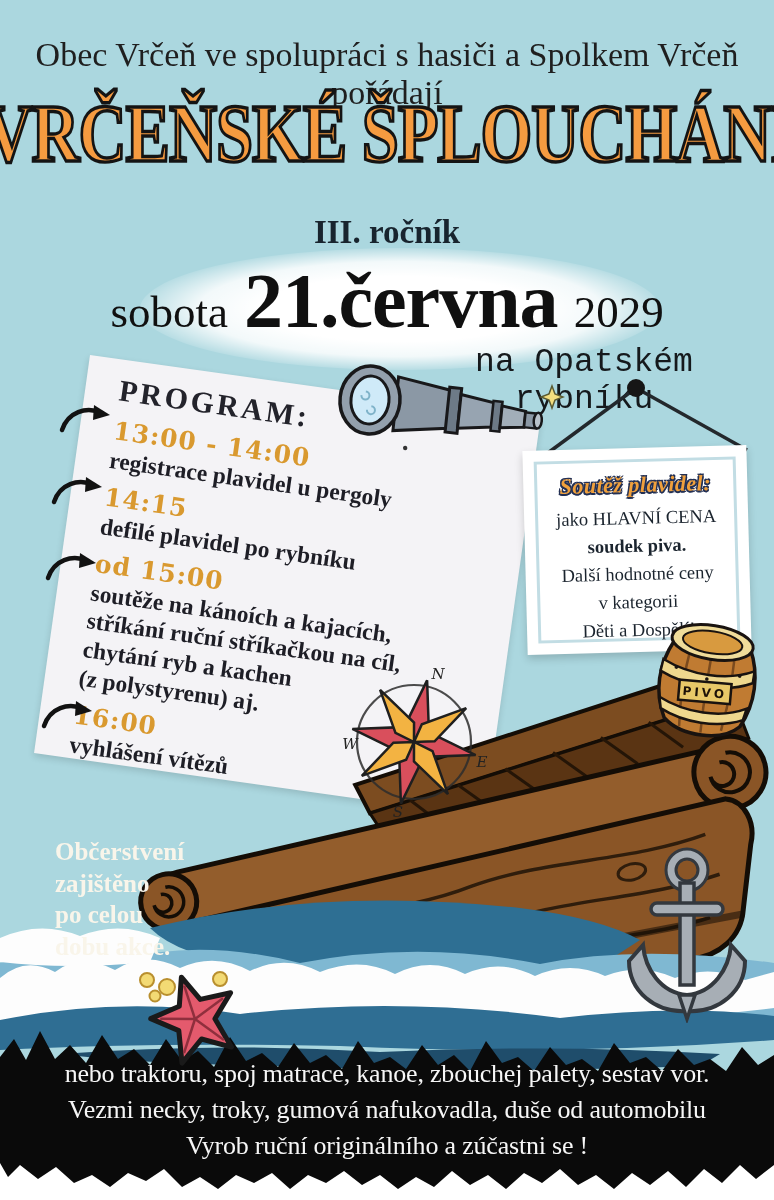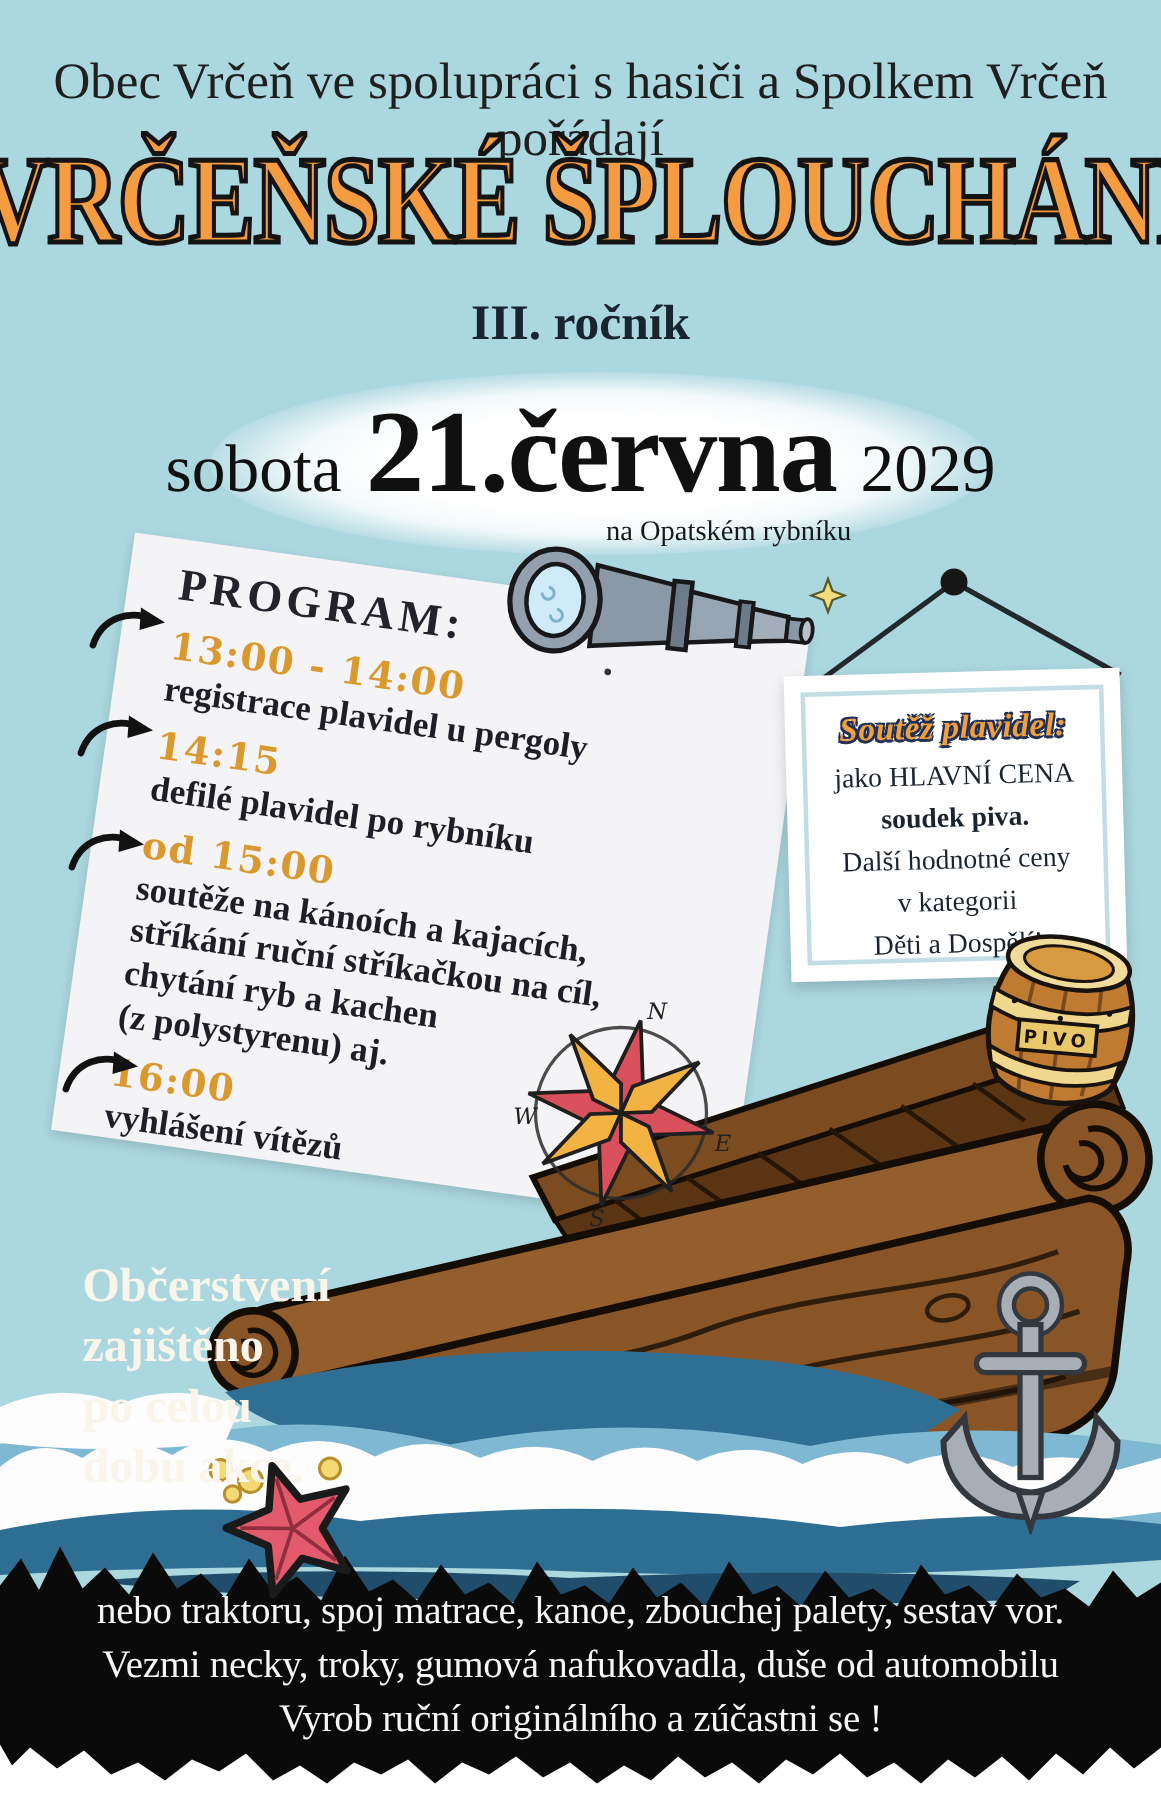--- a/index.html
+++ b/index.html
@@ -10,30 +10,30 @@
   }
   .abs{position:absolute;}
   
   .organizer{top:36px;left:0;width:774px;text-align:center;font-size:34px;color:#1f1f1f;}
   .title{
     top:86px;left:0;width:774px;text-align:center;white-space:nowrap;
     font-size:64px;font-weight:bold;color:#f59b40;letter-spacing:-1px;
     -webkit-text-stroke:2.6px #141414;
     transform:scale(1.04,1.3);transform-origin:50% 0;
   }
-  .edition{top:198px;left:0;width:774px;text-align:center;font-size:33px;font-weight:bold;color:#18242e;}
+  .edition{top:214px;left:0;width:774px;text-align:center;font-size:33px;font-weight:bold;color:#18242e;}
   .glow{
     top:248px;left:140px;width:520px;height:122px;border-radius:50%;
     background:radial-gradient(ellipse at center,#ffffff 38%,rgba(255,255,255,.85) 55%,rgba(255,255,255,0) 74%);
   }
   .date-row{top:256px;left:0;width:774px;display:flex;justify-content:center;align-items:baseline;gap:16px;color:#101010;}
   .date-day{font-size:45px;}
   .date-big{font-size:78px;font-weight:bold;letter-spacing:-1px;}
   .date-year{font-size:45px;}
-  .location{top:344px;right:10px;width:360px;font-size:19px;color:#15191c;}
+  .location{top:344px;right:10px;width:360px;text-align:center;font-size:33px;color:#15191c;font-family:Liberation Mono, monospace;}
   
   .paper{
     top:355px;left:90px;width:455px;height:402px;background:#f4f3f6;
     transform:rotate(8deg);transform-origin:0 0;
     box-shadow:0 3px 7px rgba(0,0,0,.14);
     padding:14px 20px 0 34px;box-sizing:border-box;
   }
   .prog-heading{font-size:30px;font-weight:bold;letter-spacing:3px;color:#23232b;}
   .prog-time{font-family:"DejaVu Serif",serif;font-size:25px;font-weight:bold;color:#d9992f;letter-spacing:1px;margin-top:9px;}
   .prog-desc{font-size:23.5px;font-weight:bold;color:#1e1e26;line-height:1.14;white-space:nowrap;margin-top:2px;}
@@ -48,21 +48,21 @@
     border:3px solid #c2dde4;text-align:center;padding-top:10px;box-sizing:border-box;
   }
   .sign-heading{
     font-size:22px;font-weight:bold;font-style:italic;color:#f0a03c;letter-spacing:.5px;
     text-shadow:-1.4px -1.4px 0 #233054,1.4px -1.4px 0 #233054,-1.4px 1.4px 0 #233054,1.4px 1.4px 0 #233054,0 2px 0 #233054;
     margin-bottom:6px;
   }
   .sign-line{font-size:18.5px;color:#1b242e;line-height:1.52;}
   .sign-line.bold{font-weight:bold;}
   
-  .refresh{top:836px;left:55px;font-size:32px;font-weight:bold;color:#f9f5ea;line-height:1.26;}
+  .refresh{top:836px;left:55px;font-size:25px;font-weight:bold;color:#f9f5ea;line-height:1.26;}
   
   .white-strip{left:0;top:1128px;width:774px;height:72px;background:#ffffff;}
   .footer-text{top:1056px;left:0;width:774px;text-align:center;color:#f6f6f6;font-size:26px;line-height:36px;letter-spacing:-.2px;}
 </style>
 </head>
 <body>
 
 <div class="poster">
 
   <div class="abs glow"></div>

